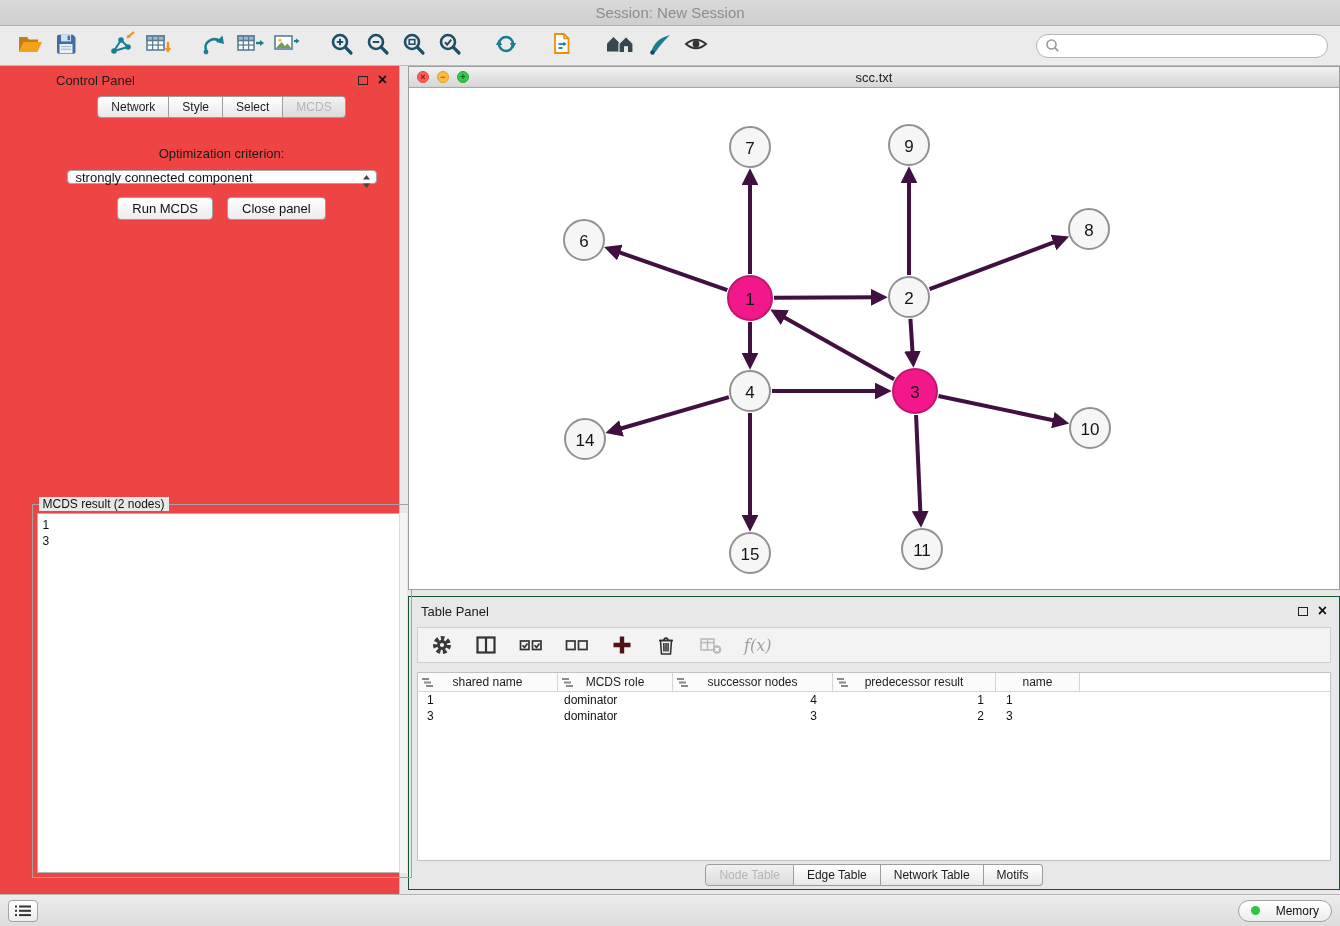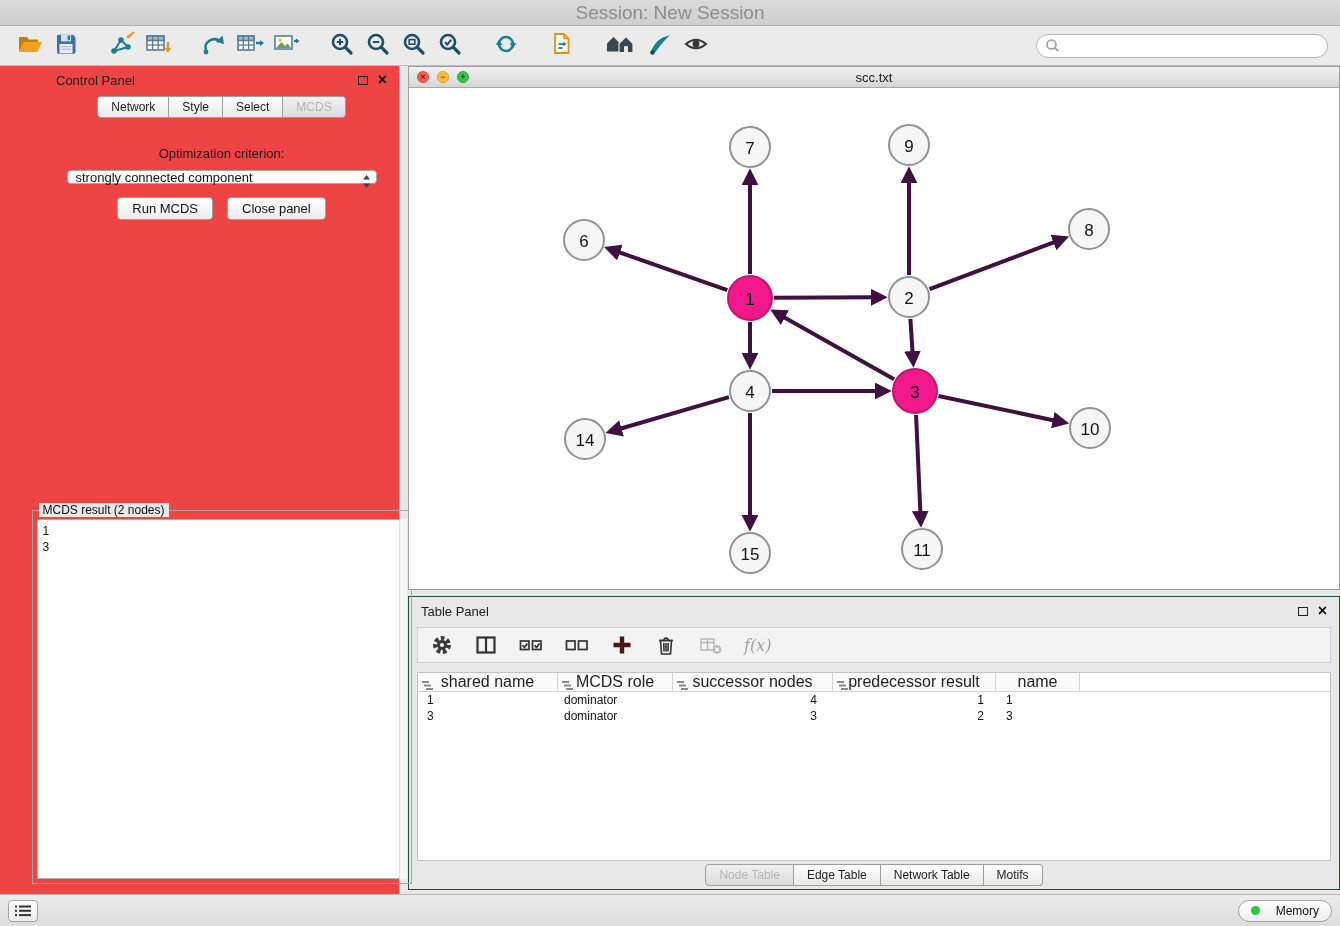--- a/index.html
+++ b/index.html
@@ -2,21 +2,21 @@
 <html><head>
 <meta charset="utf-8">
 <style>
   * { box-sizing: border-box; margin: 0; padding: 0; }
   html,body { width:1340px; height:926px; }
   body { font-family: "Liberation Sans", sans-serif; background:#e8e8e8; }
   .app { width:1340px; height:926px; position:relative; background:#e8e8e8; overflow:hidden; display:flex; flex-direction:column; }
 
   
   .titlebar { height:26px; background:linear-gradient(#dadada,#cecece); border-bottom:1px solid #b2b2b2;
-              text-align:center; line-height:25px; font-size:19px; color:#8d8d8d; flex:0 0 auto; }
+              text-align:center; line-height:25px; font-size:15px; color:#8d8d8d; flex:0 0 auto; }
 
   
   .toolbar { height:40px; background:#ebebeb; border-bottom:1px solid #bdbdbd; display:flex; align-items:center; padding:0 12px; flex:0 0 auto; }
   .tgroup { display:flex; align-items:center; margin-right:20px; }
   .tbtn { width:36px; height:34px; display:flex; align-items:center; justify-content:center; cursor:default; }
   .searchbox { margin-left:auto; width:292px; height:24px; background:#fff; border:1px solid #b4b4b4; border-radius:12px;
                display:flex; align-items:center; padding:0 8px; }
   .searchbox input { border:none; outline:none; flex:1; font-size:12px; background:transparent; font-family:"Liberation Sans",sans-serif; }
 
   
@@ -33,21 +33,21 @@
   .seg-tab:first-child { border-left:1px solid #9d9d9d; border-radius:4px 0 0 4px; }
   .seg-tab:last-child { border-radius:0 4px 4px 0; }
   .seg-tab.active { color:#b5b5b5; background:linear-gradient(#f1f1f1,#dcdcdc); }
   .cp-body { flex:1; display:flex; flex-direction:column; align-items:center; min-height:0; }
   .opt-label { margin-top:22px; font-size:13px; color:#1a1a1a; }
   .dropdown { margin-top:9px; width:310px; height:14px; background:#fff; border:1px solid #a6a6a6; border-radius:4px;
               display:flex; align-items:center; padding-left:8px; font-size:13px; color:#111; position:relative; }
   .dd-arrows { position:absolute; right:5px; top:3px; }
   .btn-row { margin-top:13px; display:flex; gap:14px; }
   .btn { background:linear-gradient(#ffffff,#ececec); border:1px solid #9f9f9f; border-radius:4px; font-size:13px; color:#111; padding:3px 14px; }
-  .result-group { margin-top:auto; width:380px; height:374px; border:1px solid #a3a3a3; position:relative; margin-bottom:10px; }
+  .result-group { margin-top:auto; width:380px; height:374px; border:1px solid #a3a3a3; position:relative; margin-bottom:16px; }
   .result-title { position:absolute; top:-8px; left:6px; background:#e8e8e8; padding:0 4px; font-size:12px; color:#111; }
   .result-area { position:absolute; left:4px; right:4px; top:8px; bottom:4px; background:#fff; border:1px solid #b3b3b3;
                  font-size:12px; color:#111; padding:3px 5px; line-height:16px; }
   .result-scroll { position:absolute; top:8px; bottom:4px; right:4px; width:8px; background:#f6f6f6; border-left:1px solid #dcdcdc; }
 
   
   .right-col { flex:1; display:flex; flex-direction:column; padding-left:8px; min-width:0; }
 
   .network-window { height:524px; flex:0 0 auto; background:#fff; border:1px solid #9d9d9d; display:flex; flex-direction:column; }
   .net-titlebar { height:21px; background:linear-gradient(#f1f1f1,#d6d6d6); border-bottom:1px solid #a6a6a6; position:relative; display:flex; align-items:center; flex:0 0 auto; }
@@ -59,21 +59,21 @@
   .light.green { background:#35c94a; border:1px solid #25a939; color:#0d5c17; }
   .net-title { position:absolute; left:0; right:0; text-align:center; font-size:13px; color:#1b1b1b; }
   .net-canvas { flex:1; position:relative; background:#fff; }
   .net-canvas svg { position:absolute; left:0; top:0; }
 
   .table-panel { margin-top:6px; margin-bottom:4px; flex:1; background:#e8e8e8; border:1px solid #14532d; display:flex; flex-direction:column; min-height:0; }
   .tp-toolbar { margin:2px 8px 0; height:36px; background:#f3f3f3; border:1px solid #cfcfcf; display:flex; align-items:center; padding:0 12px; gap:20px; flex:0 0 auto; }
   .fx-label { font-family:"DejaVu Serif", serif; font-style:italic; font-size:16px; color:#a0a0a0; }
   .tp-table { margin:9px 8px 0; background:#fff; border:1px solid #c2c2c2; flex:1; min-height:0; overflow:hidden; }
   .thead { display:flex; height:19px; background:#fbfbfb; border-bottom:1px solid #d6d6d6; }
-  .th { position:relative; display:flex; align-items:center; justify-content:center; font-size:16px; color:#222; border-right:1px solid #d4d4d4; }
+  .th { position:relative; display:flex; align-items:center; justify-content:center; font-size:12px; color:#222; border-right:1px solid #d4d4d4; }
   .th .sort-ic { position:absolute; left:4px; top:4px; }
   .th.c0{width:140px;} .th.c1{width:115px;} .th.c2{width:160px;} .th.c3{width:163px;} .th.c4{width:84px;}
   .th.fill { flex:1; border-right:none; background:#fff; }
   .tr { display:flex; height:16px; align-items:center; font-size:12px; color:#111; }
   .td { overflow:hidden; white-space:nowrap; }
   .td.c0{width:140px; padding-left:9px;} .td.c1{width:115px; padding-left:6px;}
   .td.c2{width:160px; text-align:right; padding-right:16px;}
   .td.c3{width:163px; text-align:right; padding-right:12px;}
   .td.c4{width:84px; padding-left:10px;}
   .tp-tabs { height:28px; display:flex; justify-content:center; align-items:center; flex:0 0 auto; }

